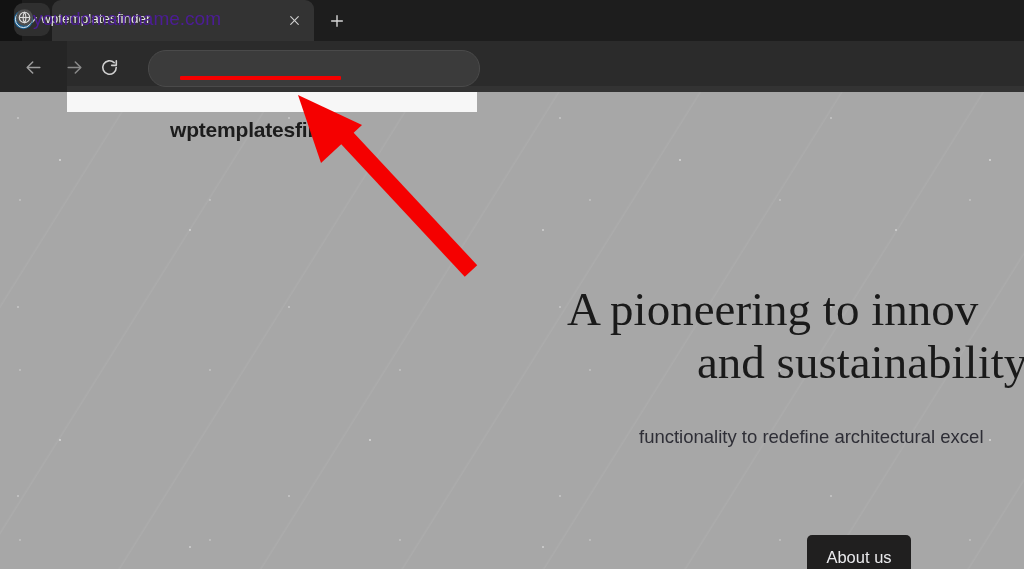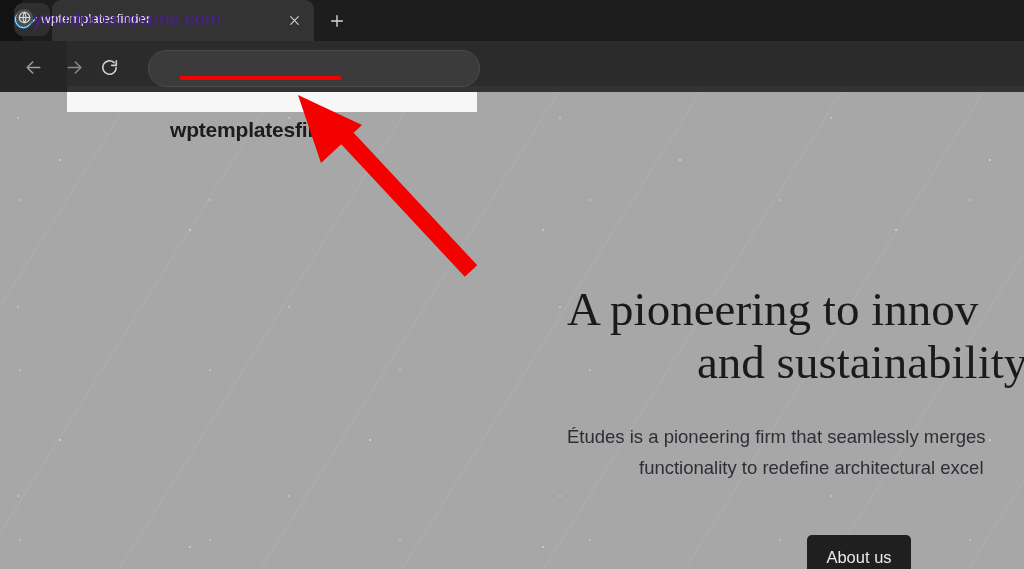--- a/index.html
+++ b/index.html
@@ -346,21 +346,20 @@
 
     <div id="site-white-band"></div>
     <div id="site-title">wptemplatesfinder</div>
 
     <div id="hero">
       <h1 id="hero-heading">
         <span>A pioneering to innov</span>
         <span class="line2">and sustainability</span>
       </h1>
       <p id="hero-paragraph">
-        <span>Études is a pioneering firm that seamlessly merges</span>
         <span class="line2">functionality to redefine architectural excel</span>
       </p>
     </div>
 
     <button id="about-us-button">About us</button>
   </div>
 
   <div id="browser-overlay">
 
     <div id="chrome-tabstrip">

